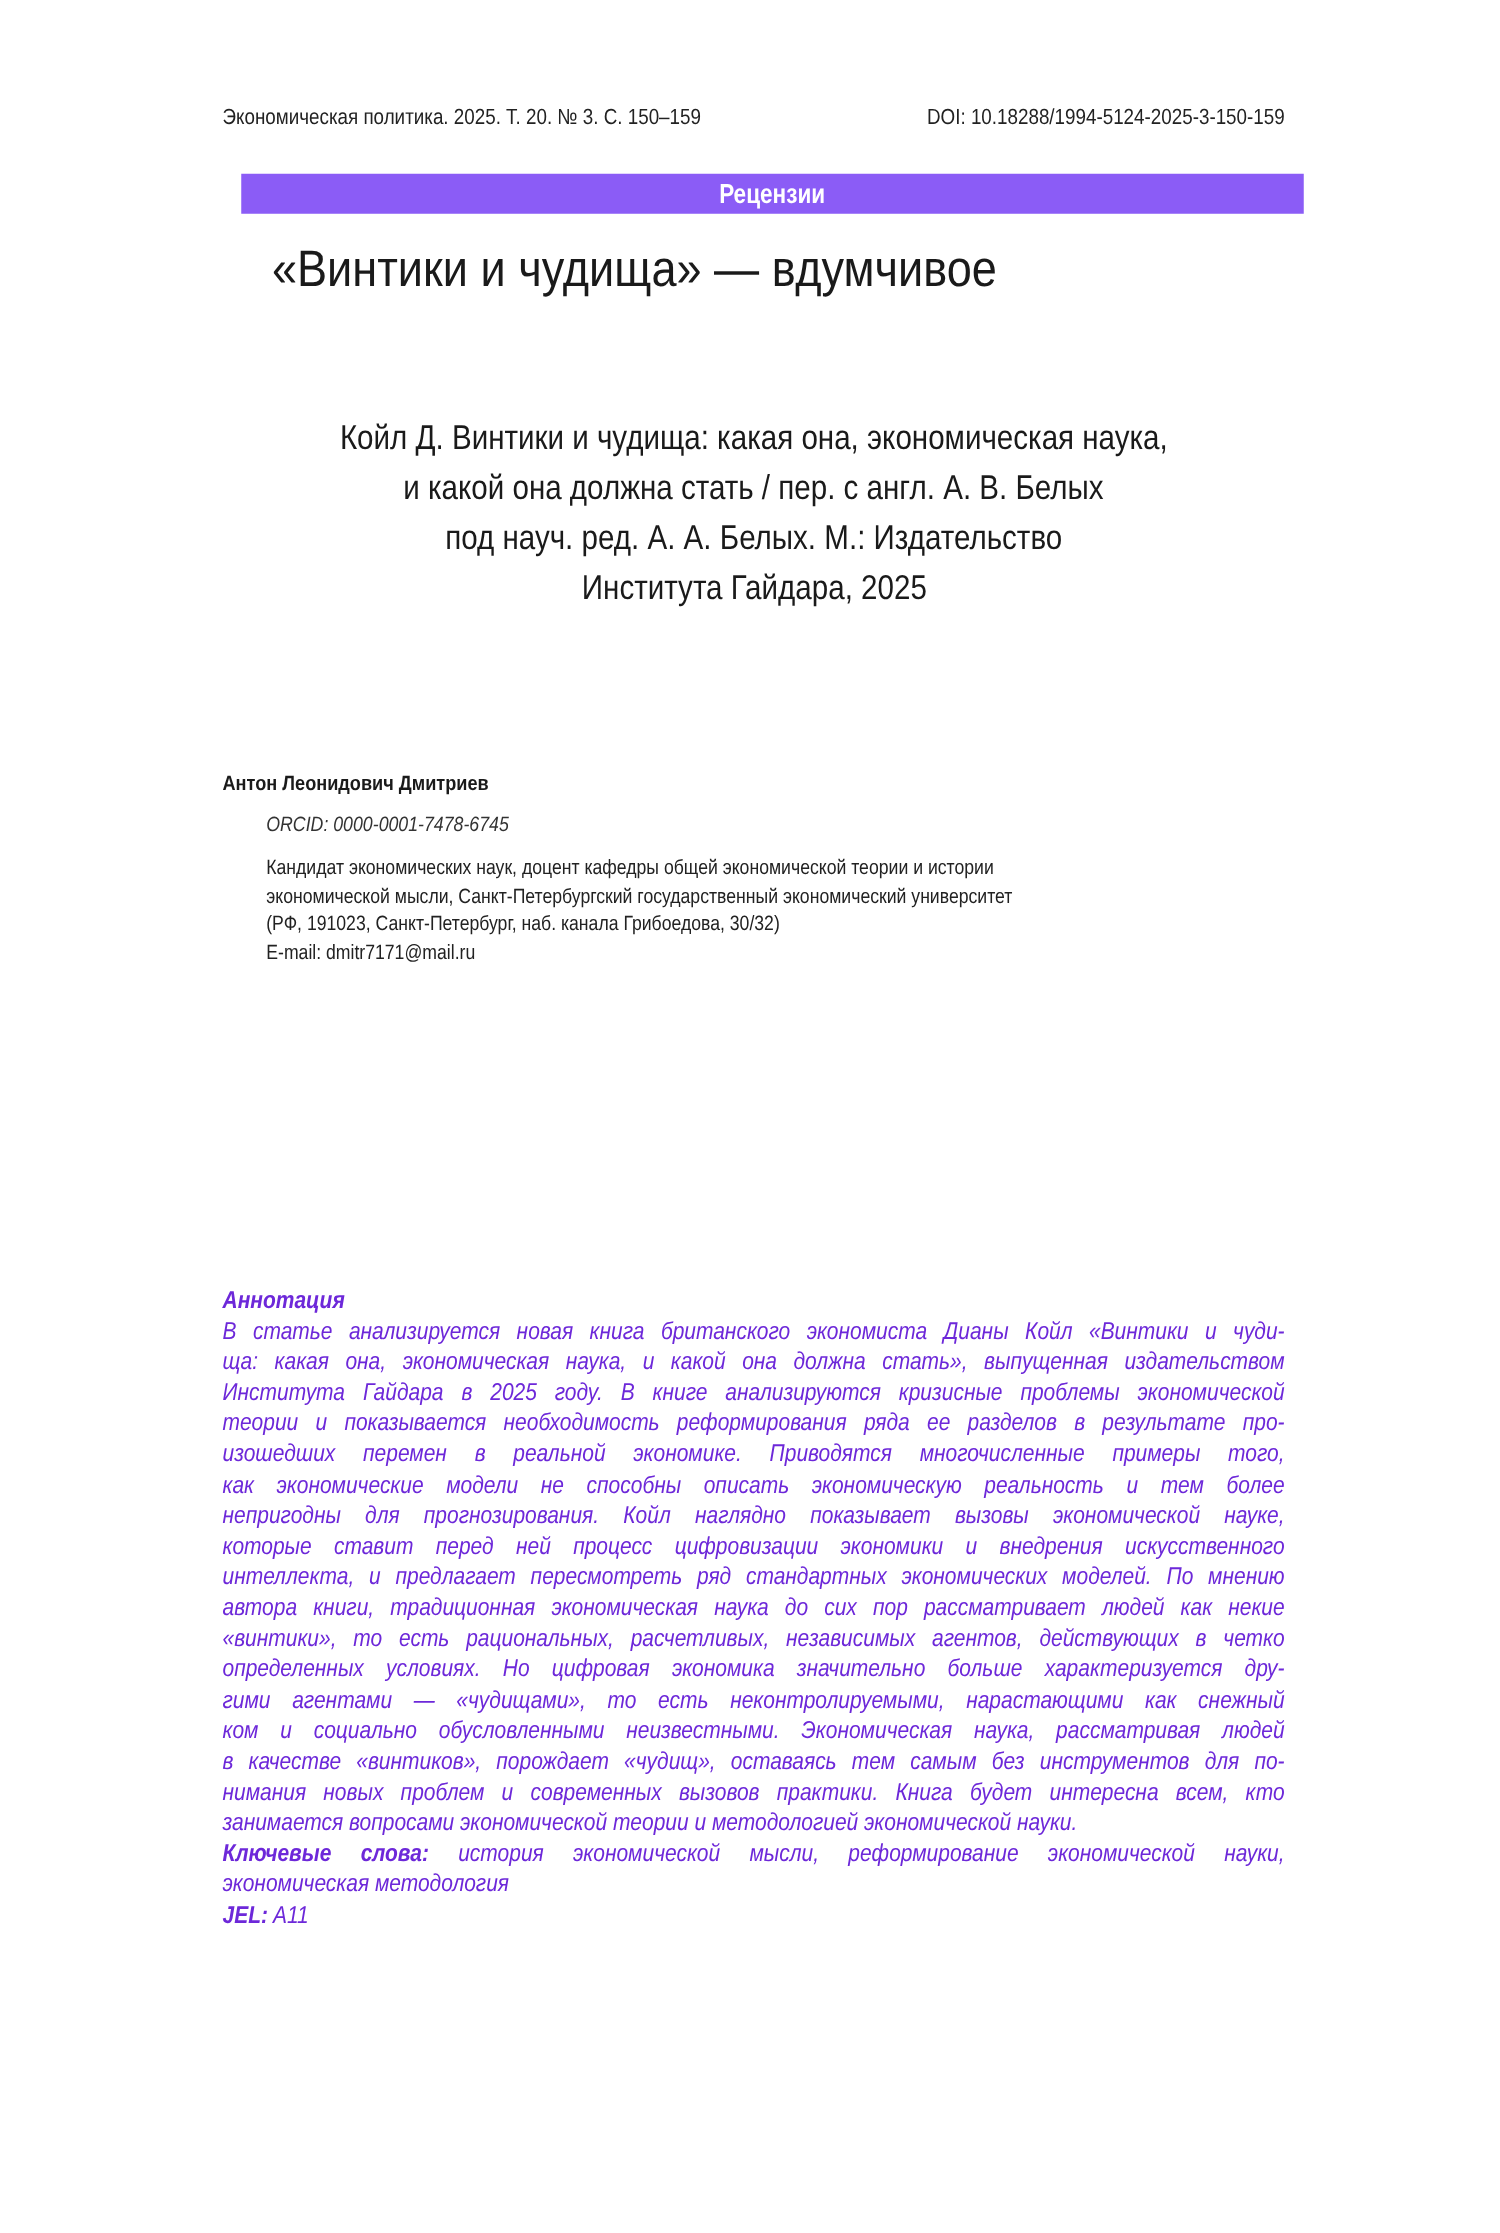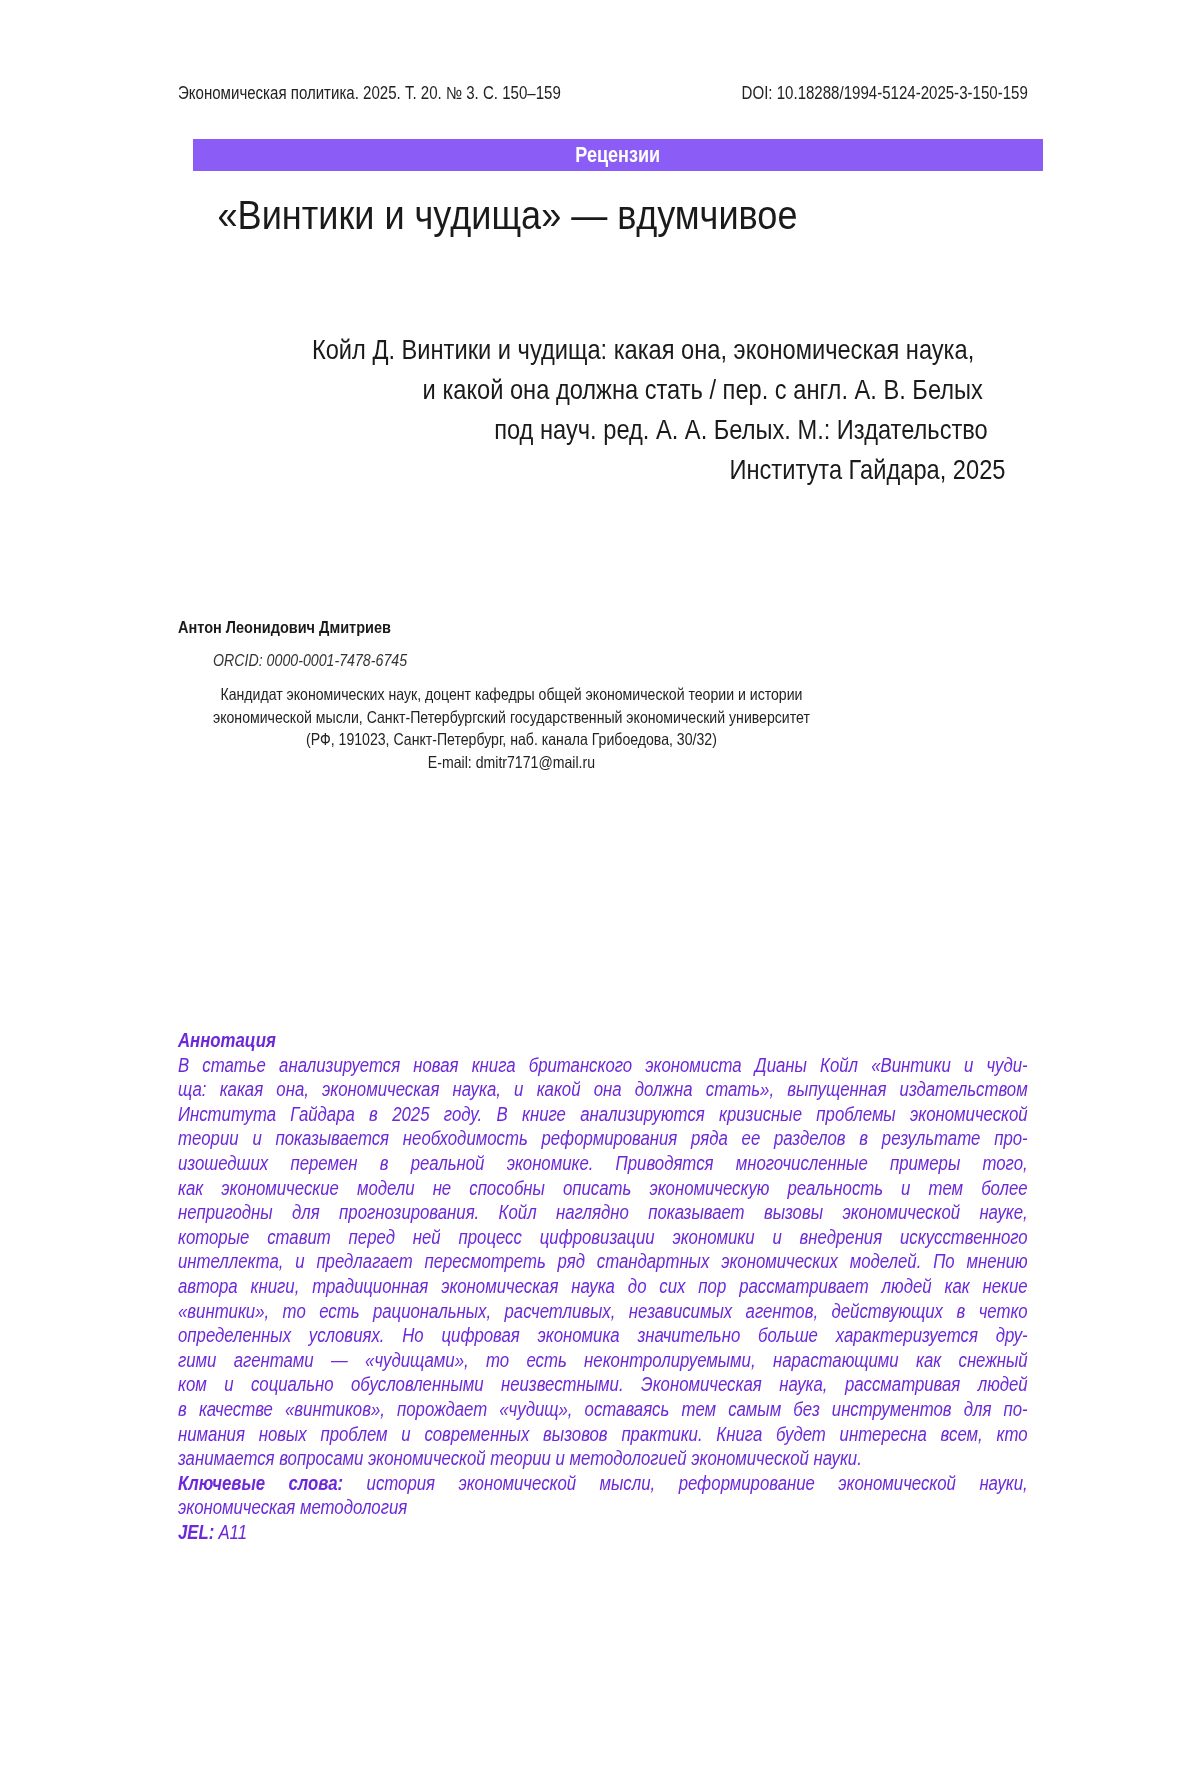--- a/index.html
+++ b/index.html
@@ -15,30 +15,30 @@
   .section-banner { position: absolute; left: 178px; top: 139px; width: 850px; height: 32px;
                     background: #8b5cf6; color: #fff; text-align: center; margin-left: 15px; }
   .section-banner span { display: inline-block; font-weight: bold; font-size: 22px; line-height: 32px;
                          transform: scaleX(0.82); }
 
   .title { position: absolute; left: 178px; top: 188px; width: 850px; text-align: left;
            font-size: 41px; line-height: 54px; color: #1a1a1a; }
   .title .line { display: block; }
   .title .line span { display: inline-block; transform: scaleX(0.88); }
 
-  .book-ref { position: absolute; left: 178px; top: 330px; width: 850px; text-align: right;
+  .book-ref { position: absolute; left: 178px; top: 330px; width: 850px; text-align: center;
               font-size: 27.5px; line-height: 40px; color: #1a1a1a; }
   .book-ref .line { display: block; }
   .book-ref .line span { display: inline-block; transform: scaleX(0.86); }
 
   .author { position: absolute; left: 178px; top: 618px; font-size: 16.5px; font-weight: bold;
             color: #1a1a1a; transform: scaleX(0.88); transform-origin: left center; white-space: nowrap; }
   .orcid { position: absolute; left: 213px; top: 651px; font-size: 16.5px; font-style: italic;
            color: #333; transform: scaleX(0.86); transform-origin: left center; white-space: nowrap; }
-  .affil { position: absolute; left: 213px; top: 683px; font-size: 16.5px; line-height: 22.5px; color: #222; text-align: center; }
+  .affil { position: absolute; left: 213px; top: 683px; font-size: 16.5px; line-height: 22.5px; color: #222; }
   .affil .line { display: block; white-space: nowrap; transform: scaleX(0.855); transform-origin: left center; }
 
   .abstract { position: absolute; left: 178px; top: 1028px; width: 850px; font-size: 19.5px;
               line-height: 24.6px; color: #6d28d9; font-style: italic; }
   .abstract .heading { display: block; font-weight: bold; white-space: nowrap;
                        transform: scaleX(0.86); transform-origin: left center; }
   .abstract .line { display: block; white-space: nowrap; transform-origin: left center; transform: scaleX(0.86); }
   .abstract .line.j { text-align: justify; text-align-last: justify; width: 988px; }
   .abstract b { font-weight: bold; }
 </style>

